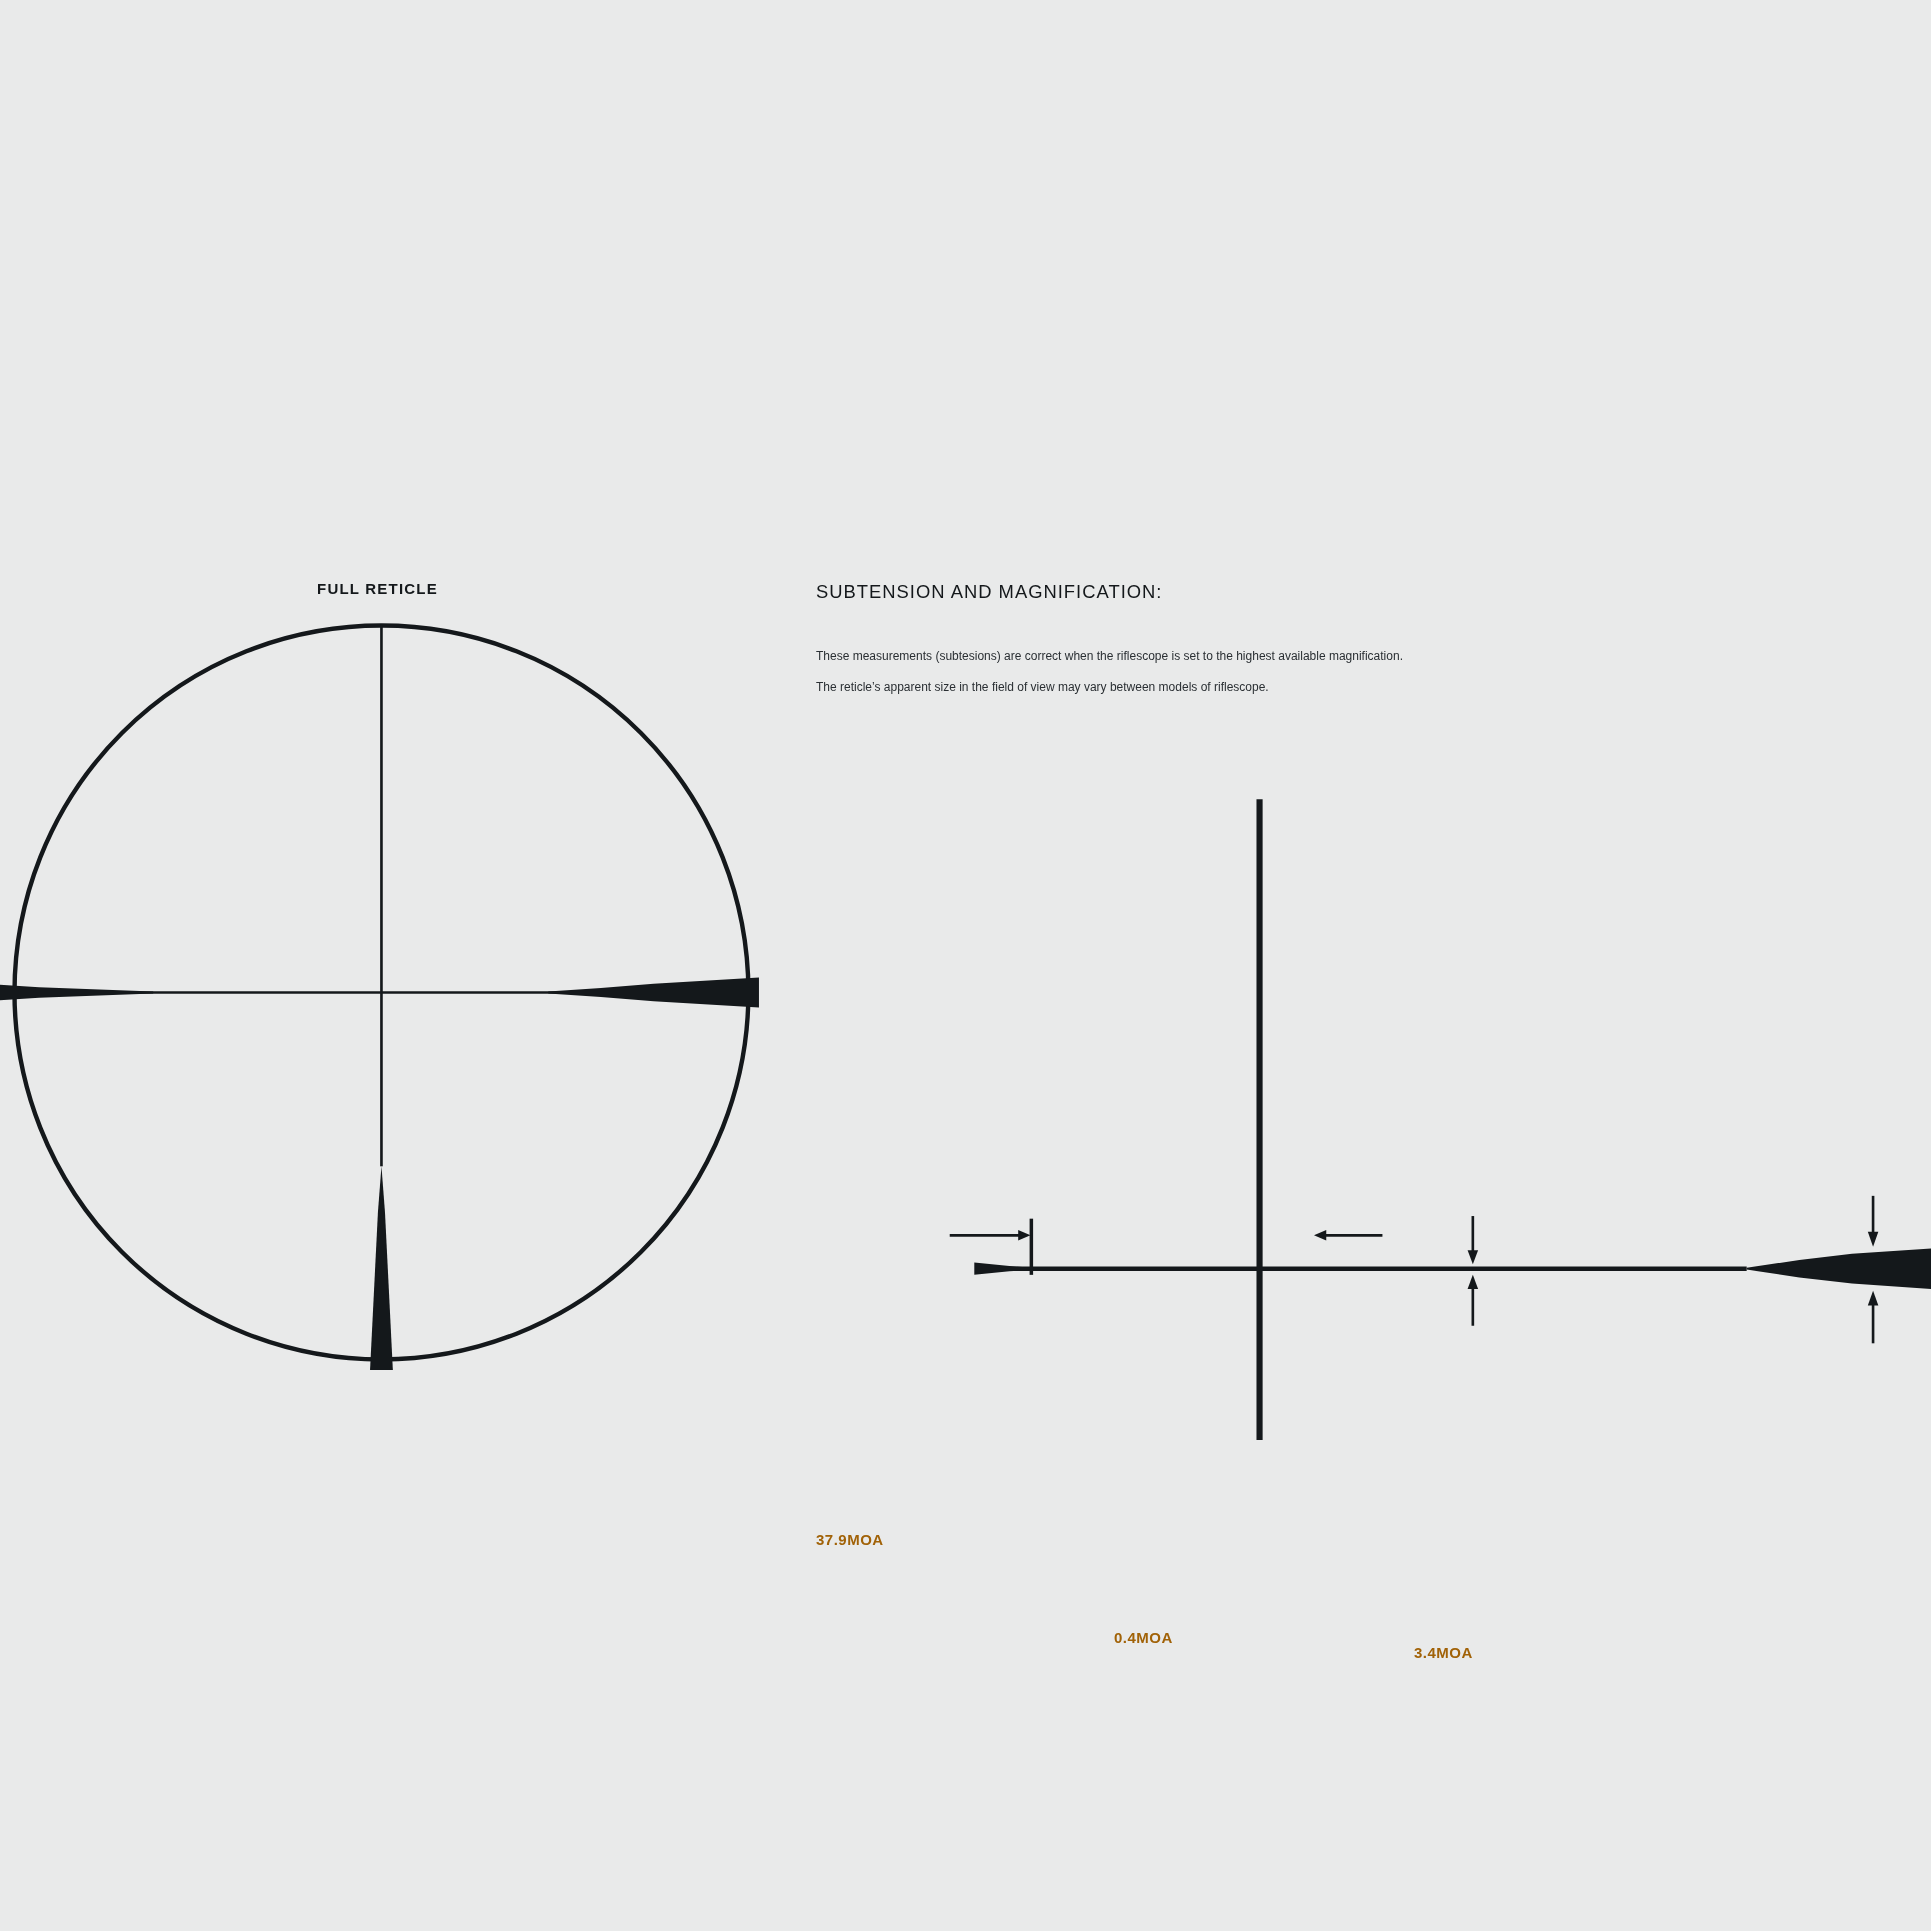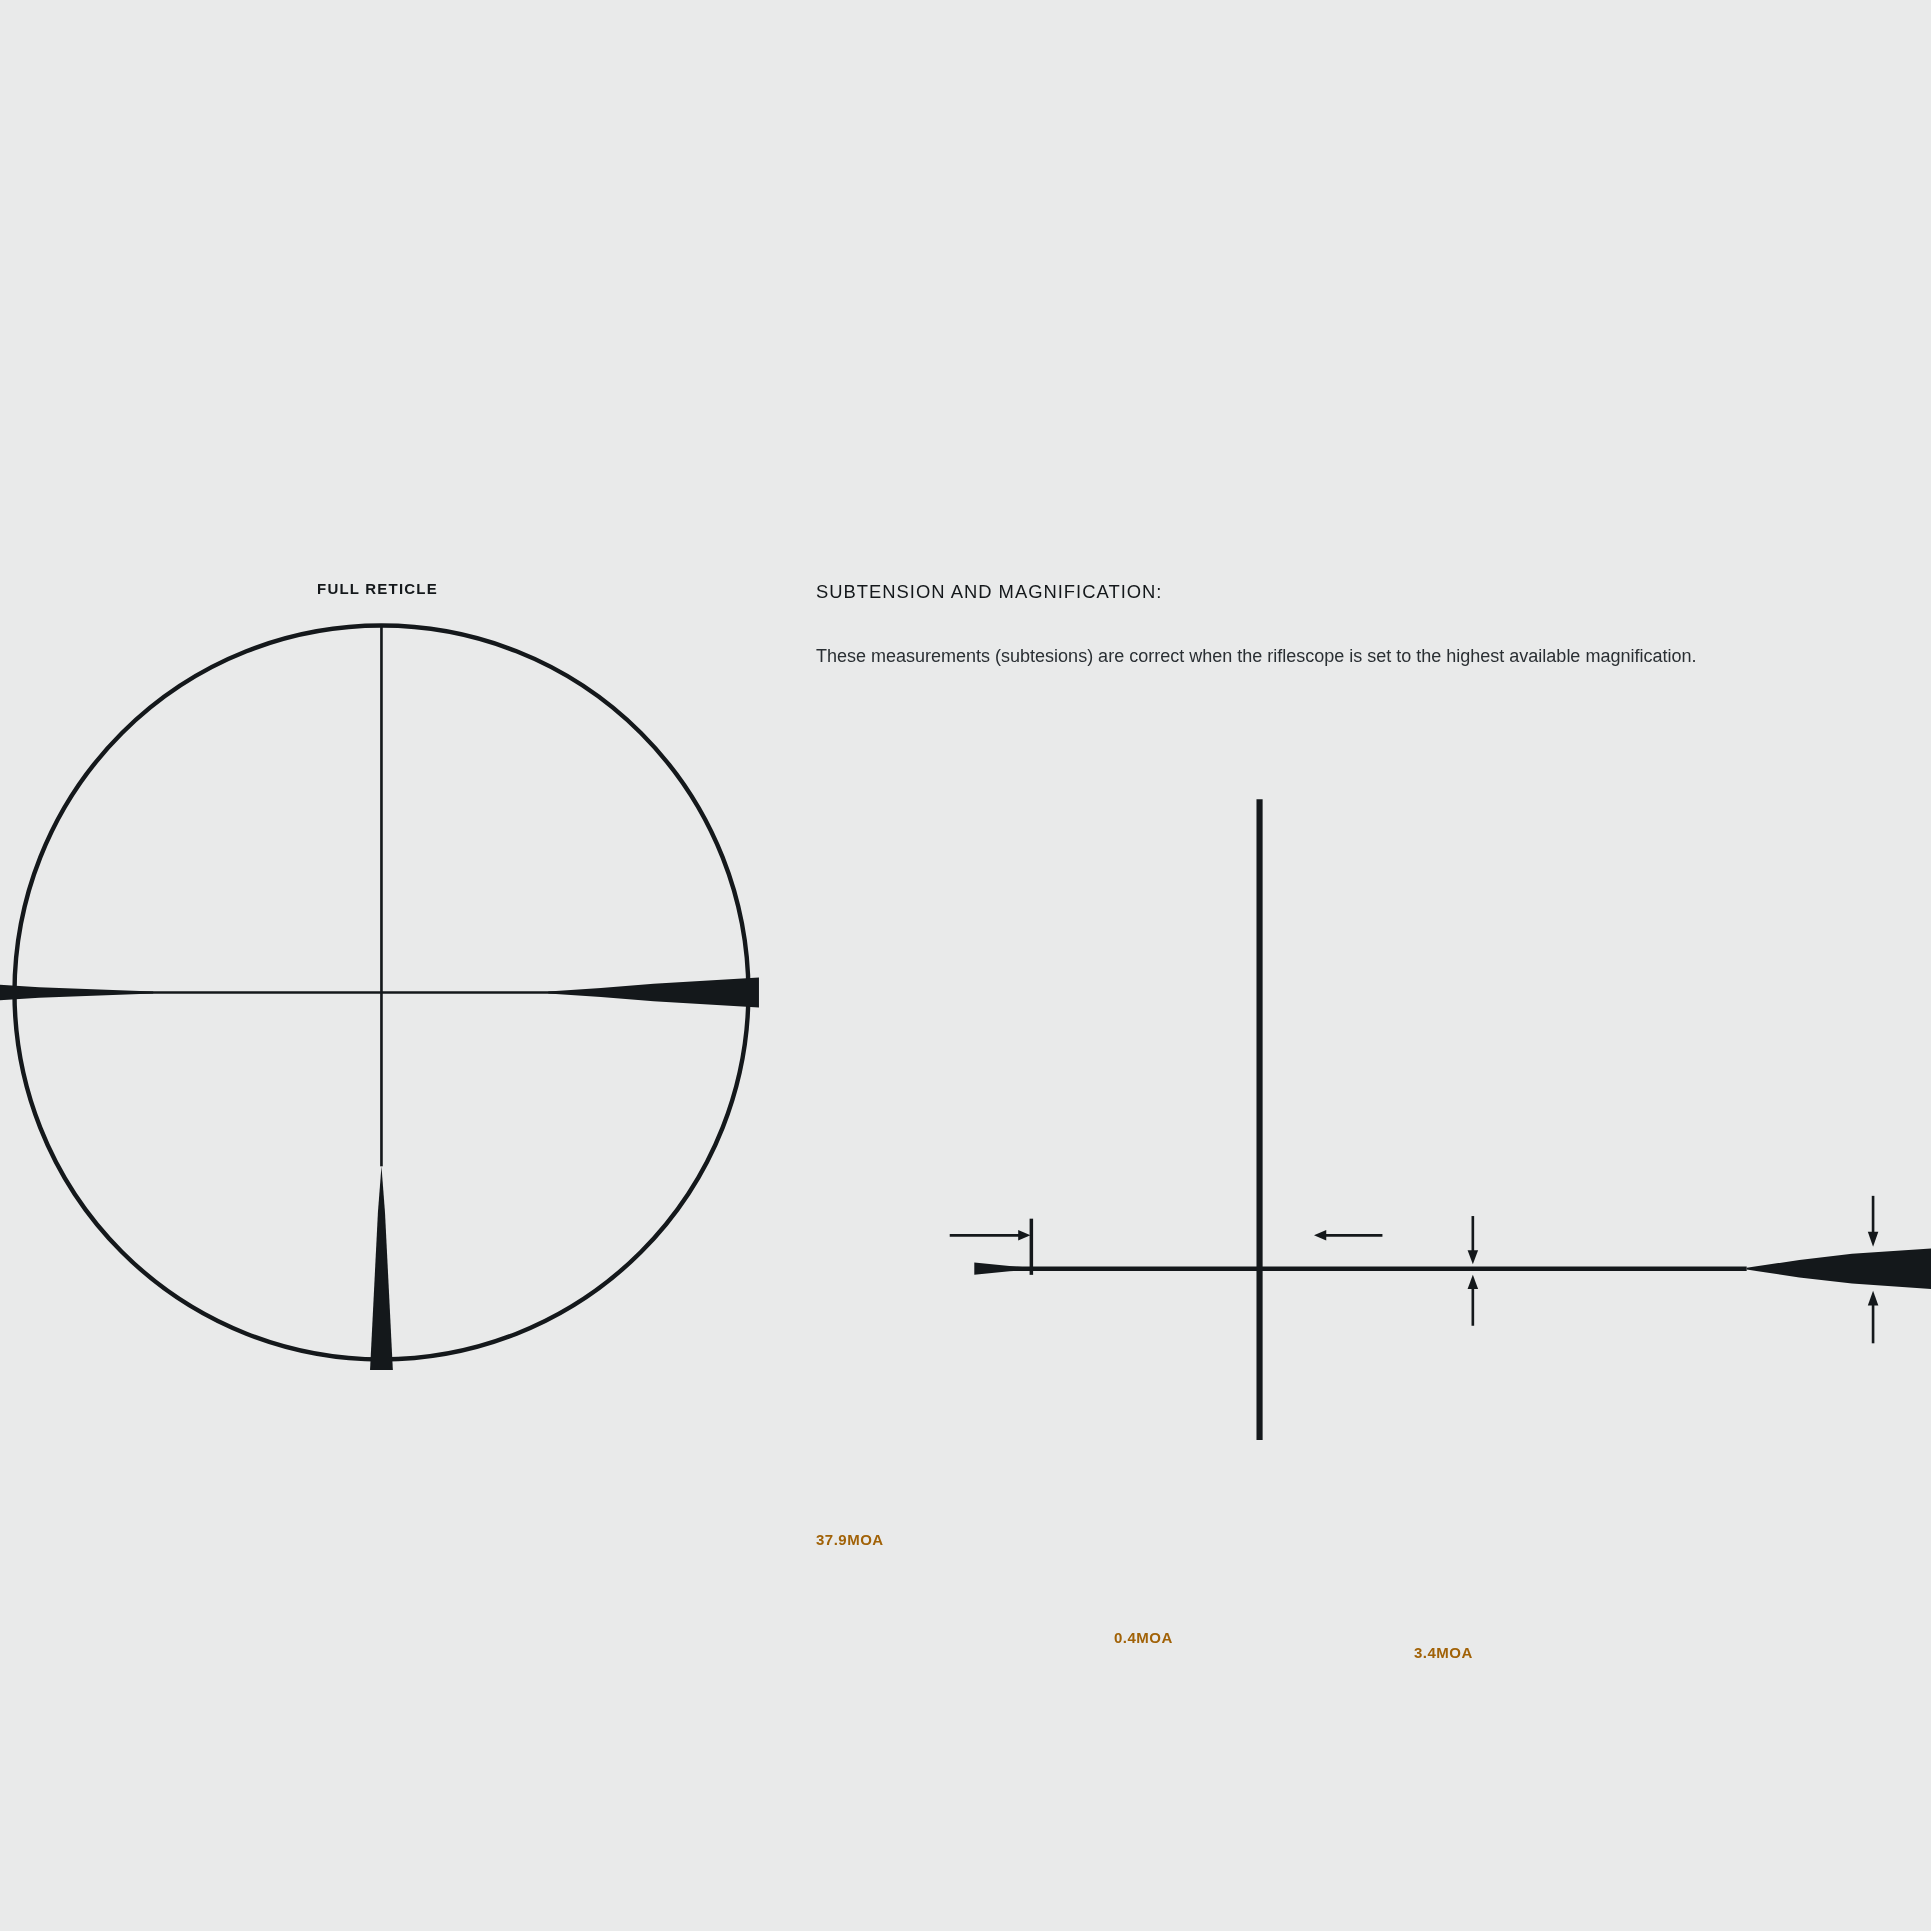--- a/index.html
+++ b/index.html
@@ -56,21 +56,21 @@
     font-size: 18.4px;
     font-weight: normal;
     letter-spacing: 1px;
     color: #14181b;
   }
   #subtension-desc {
     position: absolute;
     left: 0px;
     top: 79px;
     width: 1036px;
-    font-size: 18px;
+    font-size: 12px;
     line-height: 31px;
     color: #2a2f33;
   }
   #subtension-desc div { white-space: nowrap; }
 
   #subtension-svg {
     position: absolute;
     left: -263px;
     top: 0px;
   }
@@ -112,20 +112,21 @@
     <path d="M 570 860 L 557 860 L 562 760 L 566 680 L 570 628 L 574 680 L 578 760 L 583 860 Z" fill="#14181b"></path>
   </svg>
 </div>
 
 <div id="subtension-panel">
 
   <div id="subtension-heading">SUBTENSION AND MAGNIFICATION:</div>
 
   <div id="subtension-desc">
     <div>These measurements (subtesions) are correct when the riflescope is set to the highest available magnification.</div>
+    <div>The reticle’s apparent size in the field of view may vary between models of riflescope.</div>
   </div>
 
   <svg id="subtension-svg" width="1378" height="878" viewBox="0 0 1570 1000">
 
     <line x1="805" y1="270" x2="805" y2="805" stroke="#14181b" stroke-width="7"></line>
     <line x1="805" y1="805" x2="805" y2="1135" stroke="#14181b" stroke-width="7"></line>
 
     <path d="M 805 1150 L 797 1150 L 801 1090 L 805 1060 L 809 1090 L 813 1150 Z" fill="#14181b"></path>
 
     <line x1="500" y1="805" x2="1360" y2="805" stroke="#14181b" stroke-width="5"></line>

